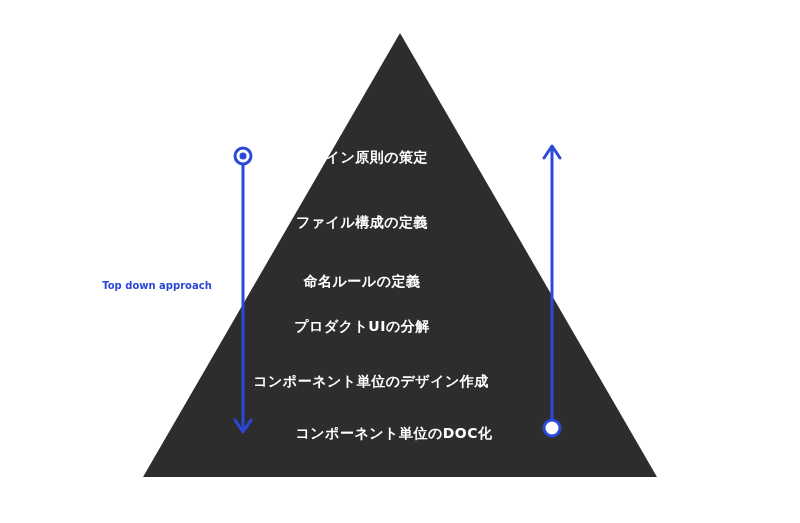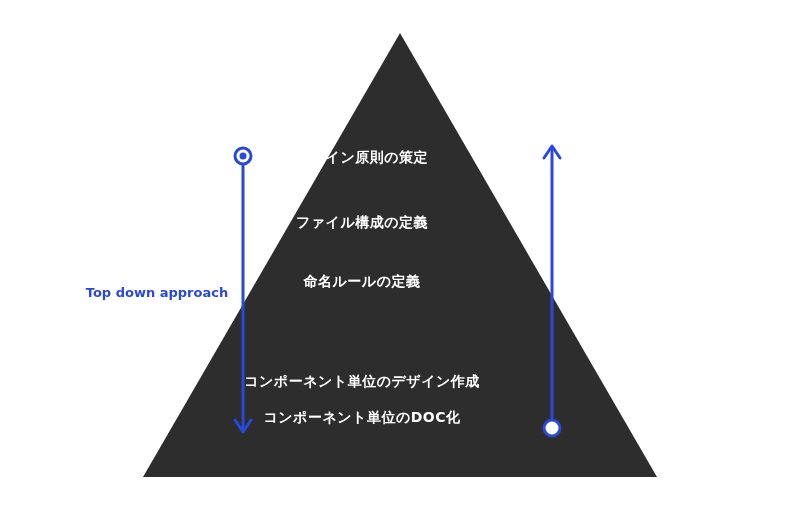--- a/index.html
+++ b/index.html
@@ -20,32 +20,31 @@
     text-align:center;
     color:var(--level_text,#ffffff);
     font-size:14px;font-weight:600;
     letter-spacing:0.5px;
     line-height:18px;
   }
   .side-label{
     position:absolute;width:210px;
     text-align:center;
     color:var(--accent,#2b48d8);
-    font-size:13px;font-weight:700;
+    font-size:10px;font-weight:700;
     line-height:18px;
-    margin-top:7px;
   }
   .side-label.left{left:52px;top:277px;}
   .side-label.right{left:543px;top:277px;}
   .lv0{top:148px;}
   .lv1{top:213px;}
   .lv2{top:272px;}
   .lv3{top:317px;}
-  .lv4{top:372px;}
-  .lv5{top:408px;}
+  .lv4{top:372px;padding-left:9px;}
+  .lv5{top:424px;padding-left:32px;}
 </style>
 </head>
 <body>
 
 <div class="canvas">
 
   <svg class="diagram-svg" viewBox="0 0 800 523">
 
     <polygon class="pyramid-shape" points="400,33 657,477 143,477"></polygon>
 
@@ -59,18 +58,19 @@
     <g>
       <line class="accent-stroke" x1="552" y1="420" x2="552" y2="150"></line>
       <polyline class="accent-stroke" points="544,158 552,146 560,158"></polyline>
       <circle class="marker-ring" cx="552" cy="428" r="8"></circle>
     </g>
   </svg>
 
   <div class="level lv0">デザイン原則の策定</div>
   <div class="level lv2">命名ルールの定義</div>
   <div class="level lv1">ファイル構成の定義</div>
+  <div class="level lv3">プロダクトUIの分解</div>
   <div class="level lv4">コンポーネント単位のデザイン作成</div>
   <div class="level lv5">コンポーネント単位のDOC化</div>
 
   <div class="side-label left">Top down approach</div>
 
 </div>
 
 </body></html>

